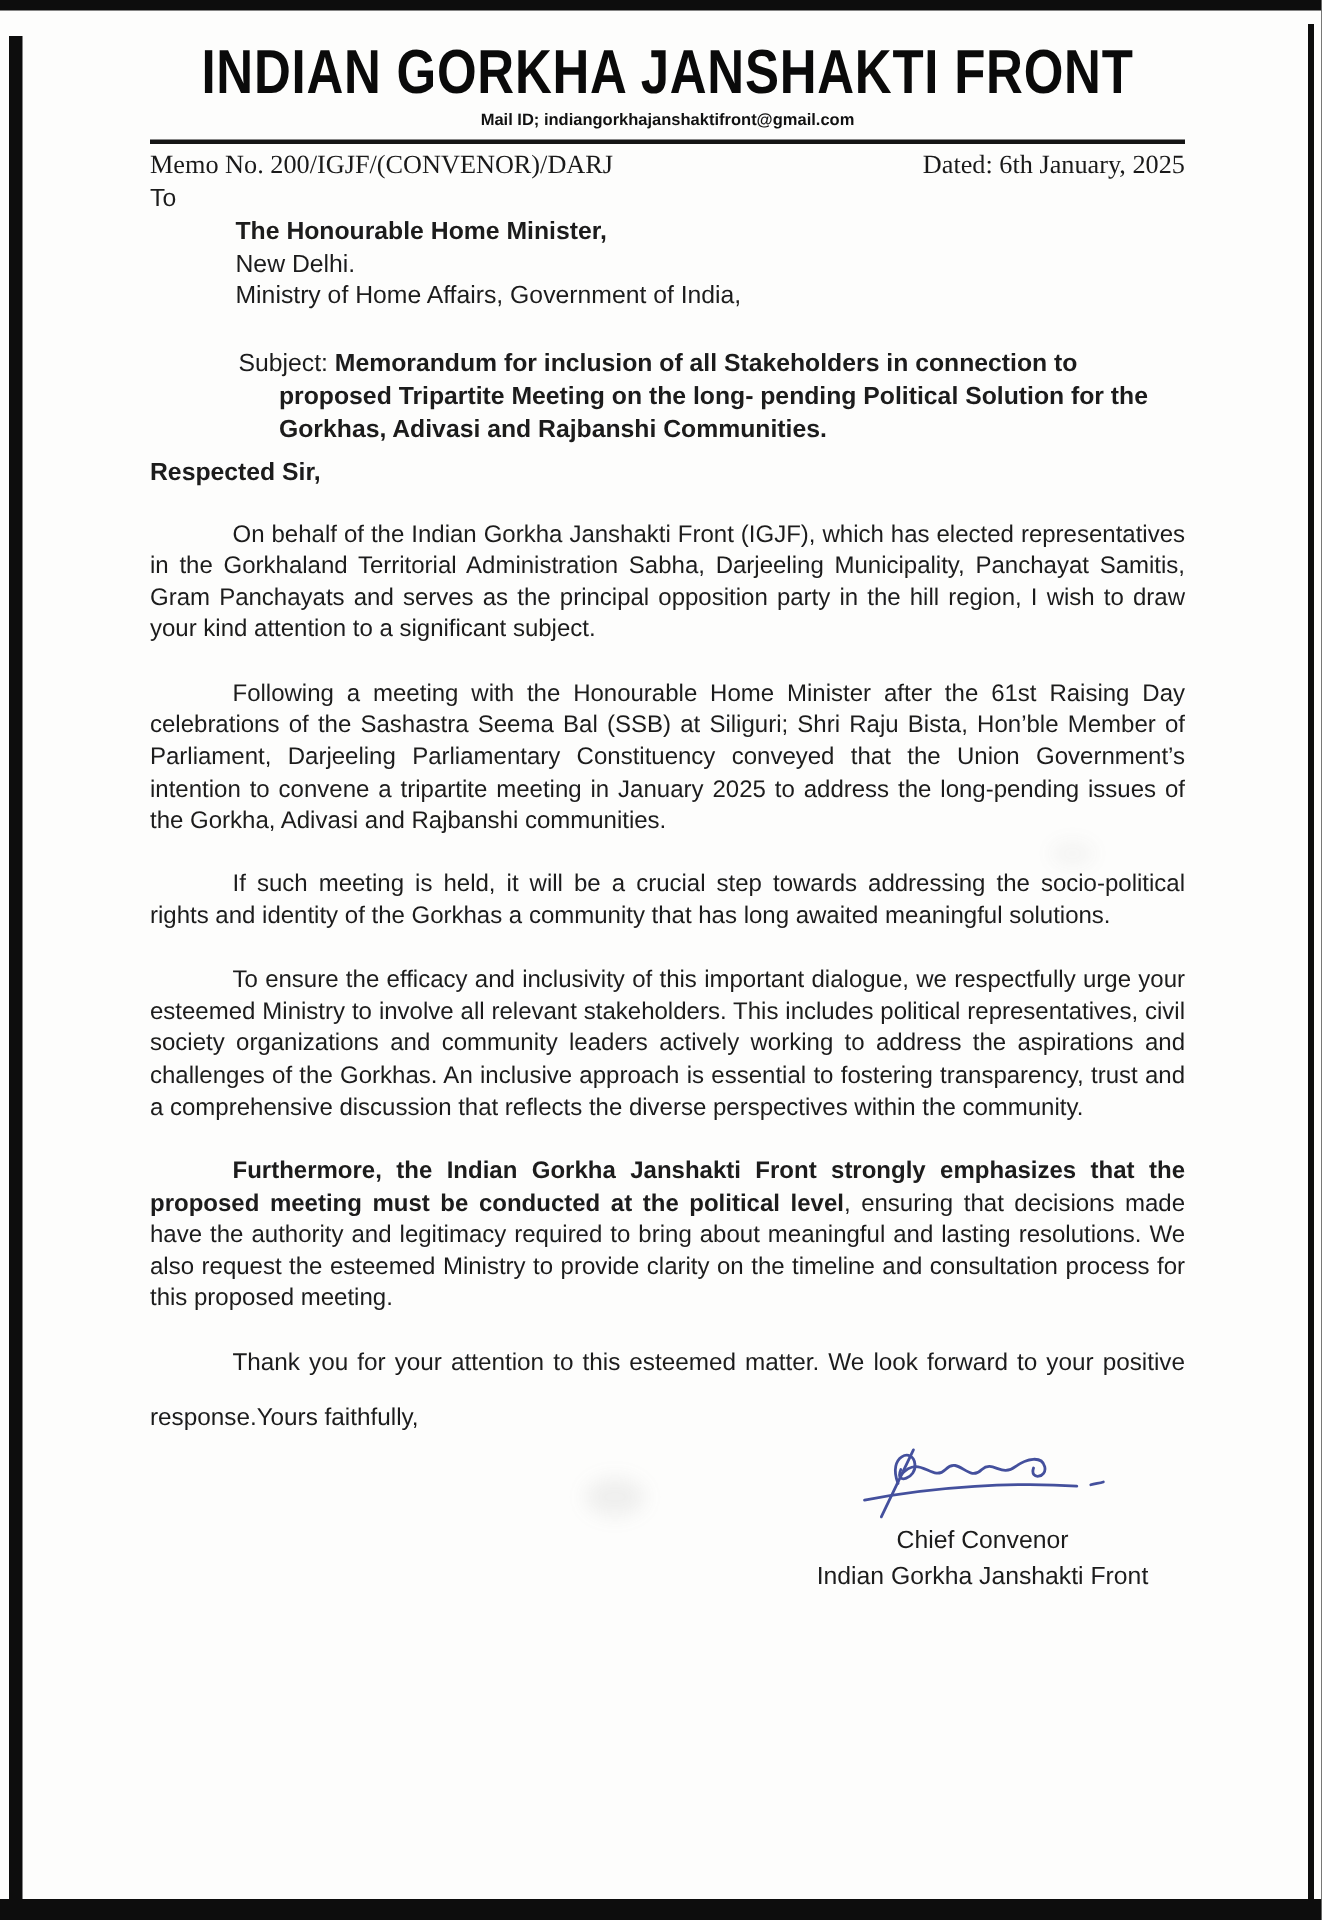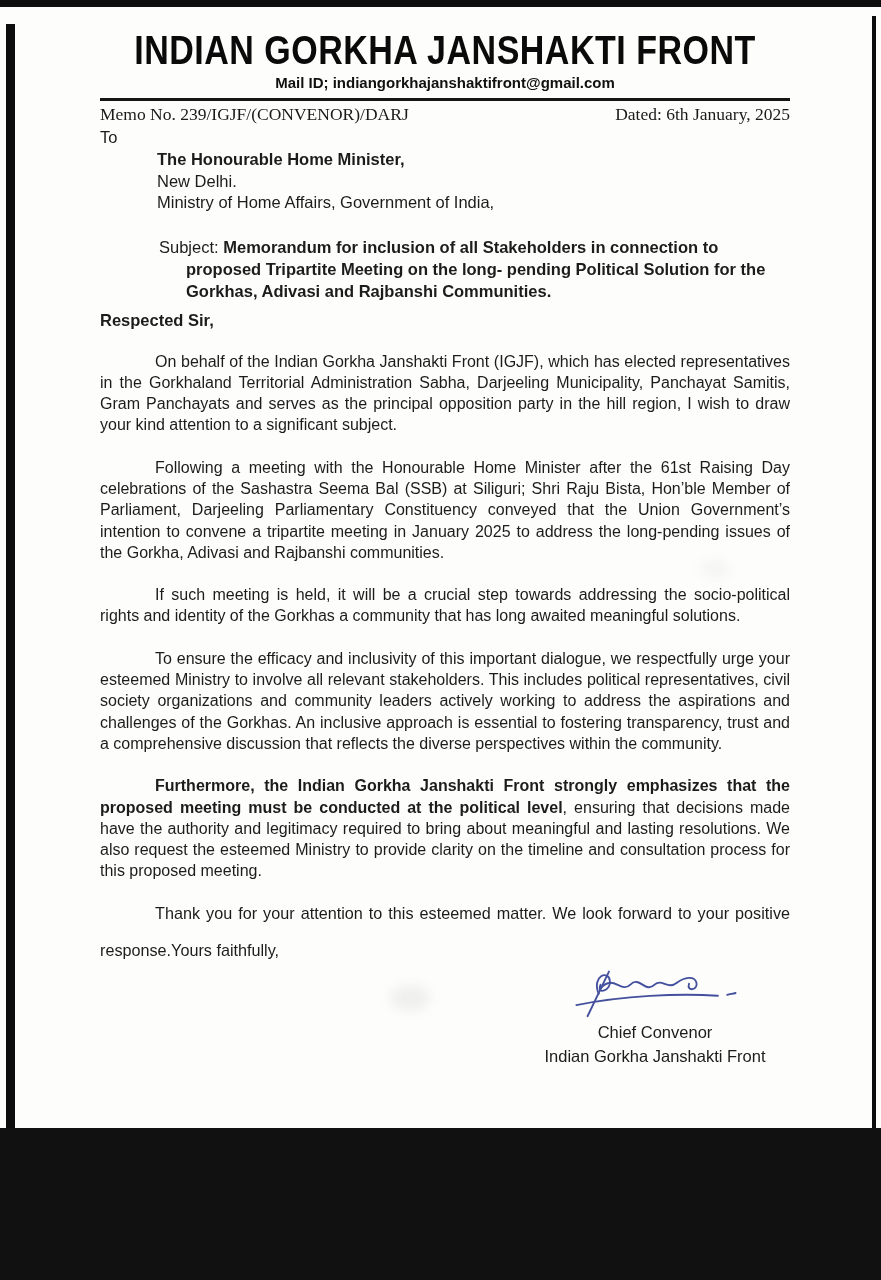--- a/index.html
+++ b/index.html
@@ -1,18 +1,18 @@
 <!DOCTYPE html>
 <html><head>
 <meta charset="utf-8">
 <style>
   html,body{margin:0;padding:0;background:#111;}
   .scan{
     position:relative;
-    width:881px;height:1128px;
+    width:881px;height:1280px;
     background:#fdfdfc;
     overflow:hidden;
     font-family:"Liberation Sans", sans-serif;
     color:#1c1c1c;
   }
   
   .edge{position:absolute;background:#0d0d0d;}
   .edge-top{left:0;top:0;width:881px;height:7px;}
   .edge-left{left:6px;top:24px;width:9px;height:1256px;}
   .edge-right{left:872px;top:16px;width:4px;height:1252px;}
@@ -31,21 +31,21 @@
     transform:scaleY(1.22);transform-origin:center;
     white-space:nowrap;
   }
   .org-address{
     margin-top:11px;text-align:center;
     font-size:19px;font-weight:bold;color:#111;
     white-space:nowrap;
   }
   .org-mail{
     margin-top:5px;text-align:center;
-    font-size:15px;font-weight:bold;color:#111;
+    font-size:11px;font-weight:bold;color:#111;
   }
   .rule{margin-top:7px;height:3px;background:#151515;}
 
   .memo-row{
     margin-top:3px;
     display:flex;justify-content:space-between;
     font-family:"Liberation Serif", serif;
     font-size:17.5px;color:#1a1a1a;
   }
   .to-line{margin-top:3px;font-size:16.5px;}
@@ -93,21 +93,21 @@
   <div class="smudge smudge1"></div>
   <div class="smudge smudge2"></div>
 
   <div class="page">
 
     <div class="org-name">INDIAN GORKHA JANSHAKTI FRONT</div>
     <div class="org-mail">Mail ID; indiangorkhajanshaktifront@gmail.com</div>
     <div class="rule"></div>
 
     <div class="memo-row">
-      <span>Memo No. 239/IGJF/(CONVENOR)/DARJ</span>
+      <span>Memo No. 200/IGJF/(CONVENOR)/DARJ</span>
       <span>Dated: 6th January, 2025</span>
     </div>
 
     <div class="to-line">To</div>
 
     <div class="recipient">
       <div class="name">The Honourable Home Minister,</div>
       <div>New Delhi.</div>
       <div>Ministry of Home Affairs, Government of India,</div>
     </div>

